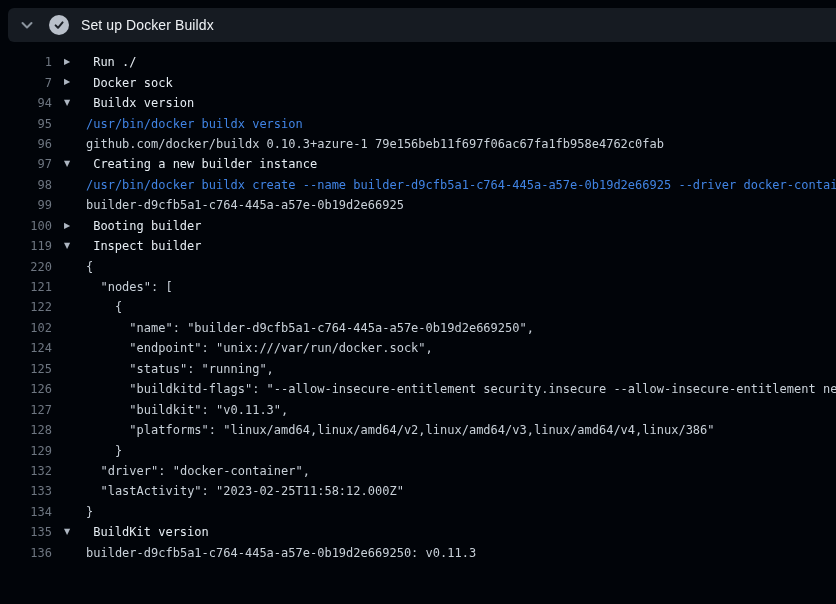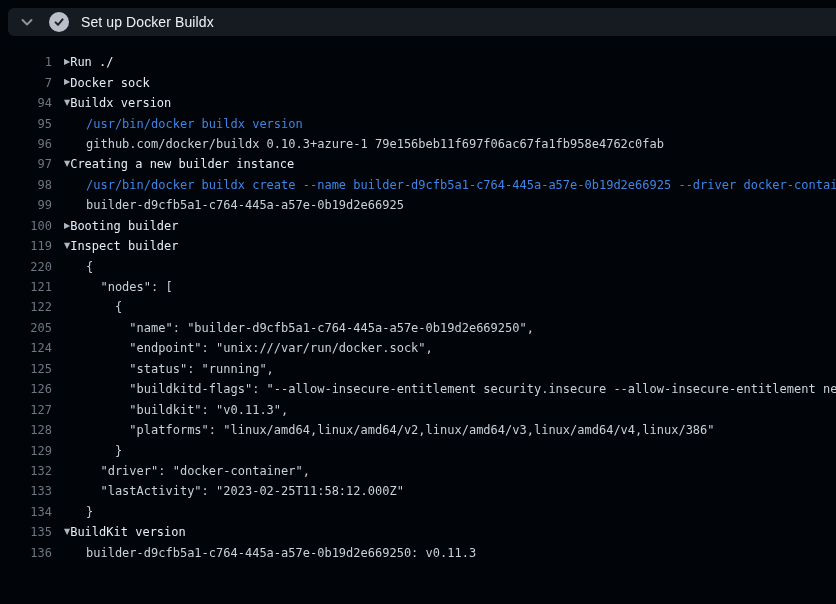--- a/index.html
+++ b/index.html
@@ -5,21 +5,21 @@
   * { box-sizing: border-box; }
   html, body { margin: 0; padding: 0; }
   body {
     width: 836px; height: 604px;
     background: #010409;
     overflow: hidden;
     position: relative;
     font-family: "DejaVu Sans Mono", monospace;
   }
   .step-header {
-    position: absolute; top: 8px; left: 8px; right: 0; height: 28px;
+    position: absolute; top: 8px; left: 8px; right: 0; height: 34px;
     background: #161b22;
     border-radius: 6px 0 0 6px;
     display: flex; align-items: center;
     cursor: pointer;
   }
   .chevron-wrap { margin-left: 11px; display: flex; align-items: center; }
   .check-circle {
     width: 20px; height: 20px; margin-left: 14px;
     border-radius: 50%;
     background: #b9c0ca;
@@ -51,21 +51,21 @@
     cursor: pointer;
   }
   .twisty {
     flex: 0 0 auto;
     margin-left: 12px;
     font-family: "DejaVu Sans", sans-serif;
     font-size: 8px;
     color: #aeb7c2;
     line-height: 20.45px;
   }
-  .group-title { margin-left: 0; color: #e6edf3; }
+  .group-title { margin-left: 23px; color: #e6edf3; }
   .plain { margin-left: 34px; text-align: right; }
   .cmd   { color: #4184e4; }
   .out   { color: #c9d1d9; }
 </style>
 </head>
 <body>
 
 <div class="step-header">
   <span class="chevron-wrap">
     <svg width="16" height="16" viewBox="0 0 16 16">
@@ -87,21 +87,21 @@
     <div class="row"><span class="num">95</span><span class="plain cmd">/usr/bin/docker buildx version</span></div>
     <div class="row"><span class="num">96</span><span class="plain out">github.com/docker/buildx 0.10.3+azure-1 79e156beb11f697f06ac67fa1fb958e4762c0fab</span></div>
     <div class="row group"><span class="num">97</span><span class="twisty">▼</span><span class="group-title">Creating a new builder instance</span></div>
     <div class="row"><span class="num">98</span><span class="plain cmd">/usr/bin/docker buildx create --name builder-d9cfb5a1-c764-445a-a57e-0b19d2e66925 --driver docker-container</span></div>
     <div class="row"><span class="num">99</span><span class="plain out">builder-d9cfb5a1-c764-445a-a57e-0b19d2e66925</span></div>
     <div class="row group"><span class="num">100</span><span class="twisty">▶</span><span class="group-title">Booting builder</span></div>
     <div class="row group"><span class="num">119</span><span class="twisty">▼</span><span class="group-title">Inspect builder</span></div>
     <div class="row"><span class="num">220</span><span class="plain out">{</span></div>
     <div class="row"><span class="num">121</span><span class="plain out">  "nodes": [</span></div>
     <div class="row"><span class="num">122</span><span class="plain out">    {</span></div>
-    <div class="row"><span class="num">205</span><span class="plain out">      "name": "builder-d9cfb5a1-c764-445a-a57e-0b19d2e669250",</span></div>
+    <div class="row"><span class="num">102</span><span class="plain out">      "name": "builder-d9cfb5a1-c764-445a-a57e-0b19d2e669250",</span></div>
     <div class="row"><span class="num">124</span><span class="plain out">      "endpoint": "unix:///var/run/docker.sock",</span></div>
     <div class="row"><span class="num">125</span><span class="plain out">      "status": "running",</span></div>
     <div class="row"><span class="num">126</span><span class="plain out">      "buildkitd-flags": "--allow-insecure-entitlement security.insecure --allow-insecure-entitlement network.host",</span></div>
     <div class="row"><span class="num">127</span><span class="plain out">      "buildkit": "v0.11.3",</span></div>
     <div class="row"><span class="num">128</span><span class="plain out">      "platforms": "linux/amd64,linux/amd64/v2,linux/amd64/v3,linux/amd64/v4,linux/386"</span></div>
     <div class="row"><span class="num">129</span><span class="plain out">    }</span></div>
     <div class="row"><span class="num">132</span><span class="plain out">  "driver": "docker-container",</span></div>
     <div class="row"><span class="num">133</span><span class="plain out">  "lastActivity": "2023-02-25T11:58:12.000Z"</span></div>
     <div class="row"><span class="num">134</span><span class="plain out">}</span></div>
     <div class="row group"><span class="num">135</span><span class="twisty">▼</span><span class="group-title">BuildKit version</span></div>

